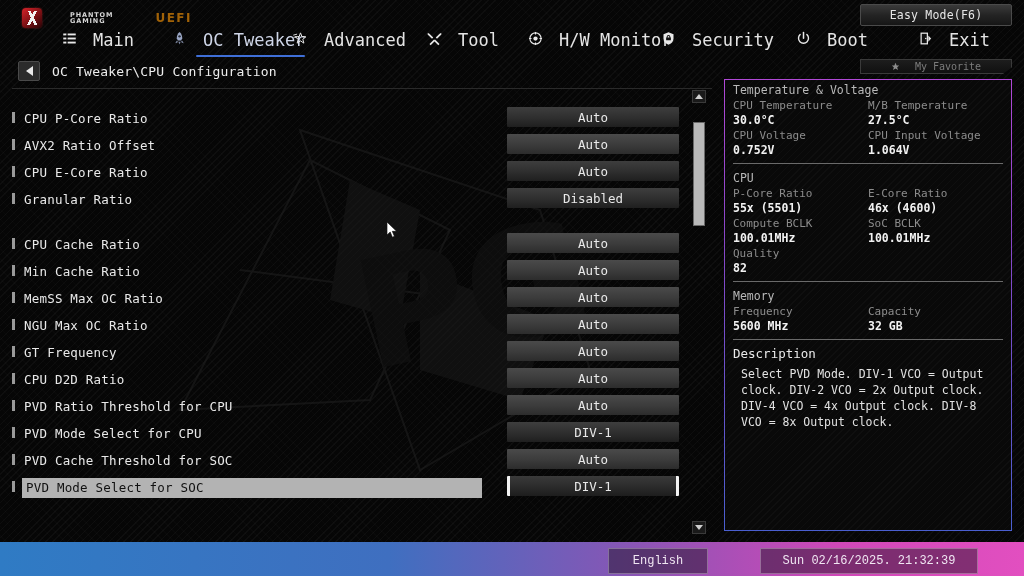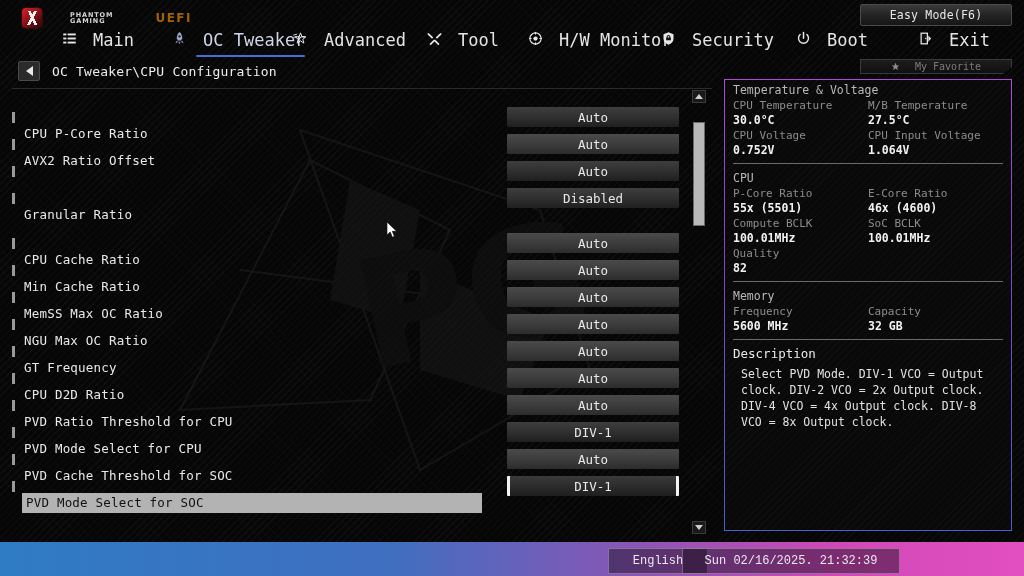--- a/index.html
+++ b/index.html
@@ -80,21 +80,21 @@
     display:flex; align-items:center; justify-content:center;
   }
   .backbtn i { width:0;height:0;border-top:5px solid transparent;border-bottom:5px solid transparent;border-right:7px solid #e8e8e8; display:block;}
   .bctxt { color:#ededed; font-size:13px; letter-spacing:.2px; }
 
   
   .list { position:absolute; left:0; top:96px; width:712px; height:438px; }
   .row { position:absolute; left:0; width:712px; height:24px; }
   .bullet { position:absolute; left:12px; top:6px; width:3px; height:11px; background:#9a9a9a; }
   .lbl {
-    position:absolute; left:24px; top:18px; height:20px; line-height:20px;
+    position:absolute; left:24px; top:3px; height:20px; line-height:20px;
     color:#e9e9e9; font-size:12.5px; letter-spacing:.2px; white-space:nowrap;
   }
   .row.sel .lbl {
     left:22px; width:460px; background:#b3b3b3; color:#111; padding-left:4px;
   }
   .val {
     position:absolute; left:507px; top:1px; width:172px; height:20px;
     background: linear-gradient(180deg,#3e3e3e 0%, #2e2e2e 55%, #1f1f1f 100%);
     border-radius:1px;
     color:#e9e9e9; font-size:12.5px; display:flex; align-items:center; justify-content:center;
@@ -139,21 +139,21 @@
     background: linear-gradient(90deg,#2f7bc4 0%, #3f6fc0 38%, #8a55b5 62%, #d048b8 82%, #e24fc0 100%);
   }
   .fbtn {
     position:absolute; top:6px; height:26px;
     background: rgba(20,10,24,.45);
     border:1px solid rgba(255,255,255,.30);
     color:#f0e6f2; font-size:12px;
     display:flex; align-items:center; justify-content:center;font-family:Liberation Mono, monospace;
   }
   #fb-lang { left:608px; width:100px; }
-  #fb-time { left:682px; width:218px; }
+  #fb-time { left:760px; width:218px; }
 
   .cursor { position:absolute; left:387px; top:222px; width:11px; height:16px; }
 </style>
 </head>
 <body>
 
 <div id="root">
   <div class="tex"></div>
 
   <svg class="bgart" viewBox="0 0 560 440">
@@ -274,20 +274,21 @@
         <span class="lbl">CPU P-Core Ratio</span>
         <span class="val">Auto</span>
       </div>
       <div class="row" style="top: 37px;">
         <span class="bullet"></span>
         <span class="lbl">AVX2 Ratio Offset</span>
         <span class="val dim">Auto</span>
       </div>
       <div class="row" style="top: 64px;">
         <span class="bullet"></span>
+        <span class="lbl">CPU E-Core Ratio</span>
         <span class="val">Auto</span>
       </div>
       <div class="row" style="top: 91px;">
         <span class="bullet"></span>
         <span class="lbl">Granular Ratio</span>
         <span class="val">Disabled</span>
       </div>
       <div class="row" style="top: 136px;">
         <span class="bullet"></span>
         <span class="lbl">CPU Cache  Ratio</span>

